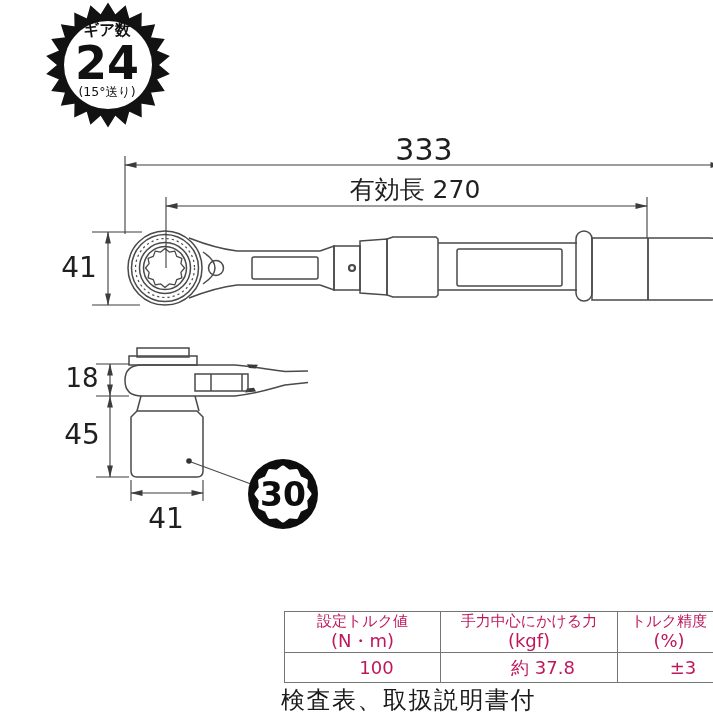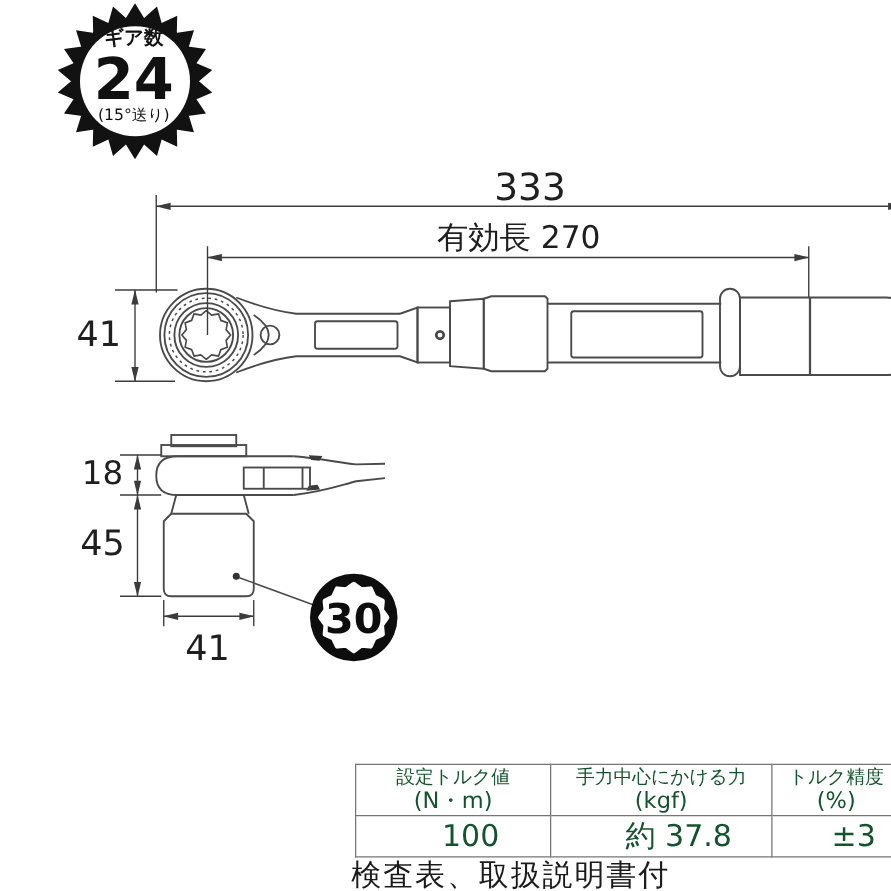--- a/index.html
+++ b/index.html
@@ -16,24 +16,24 @@
     font-size:24px;color:#1c1c1c;text-align:center;white-space:nowrap;
   }
   table.spec{
     position:absolute;left:254px;top:611px;width:436px;
     border-collapse:collapse;table-layout:fixed;
     background:#fff;
   }
   table.spec th,table.spec td{
     border:1.2px solid #757575;
     font-weight:normal;text-align:center;vertical-align:middle;
-    color:#14532d;padding:0;
+    color:#be185d;padding:0;
   }
   table.spec th{height:40px;}
-  table.spec td{height:29px;font-size:24px;padding-left:28px;}
+  table.spec td{height:29px;font-size:18px;padding-left:28px;}
   .th-l1{font-size:15px;line-height:1.2;}
   .th-l2{font-size:18px;line-height:1.2;}
   .footer-note{
     position:absolute;left:251px;top:684px;
     font-size:24px;letter-spacing:1.5px;color:#1b1b1b;white-space:nowrap;
   }
 </style>
 </head>
 <body>
 

